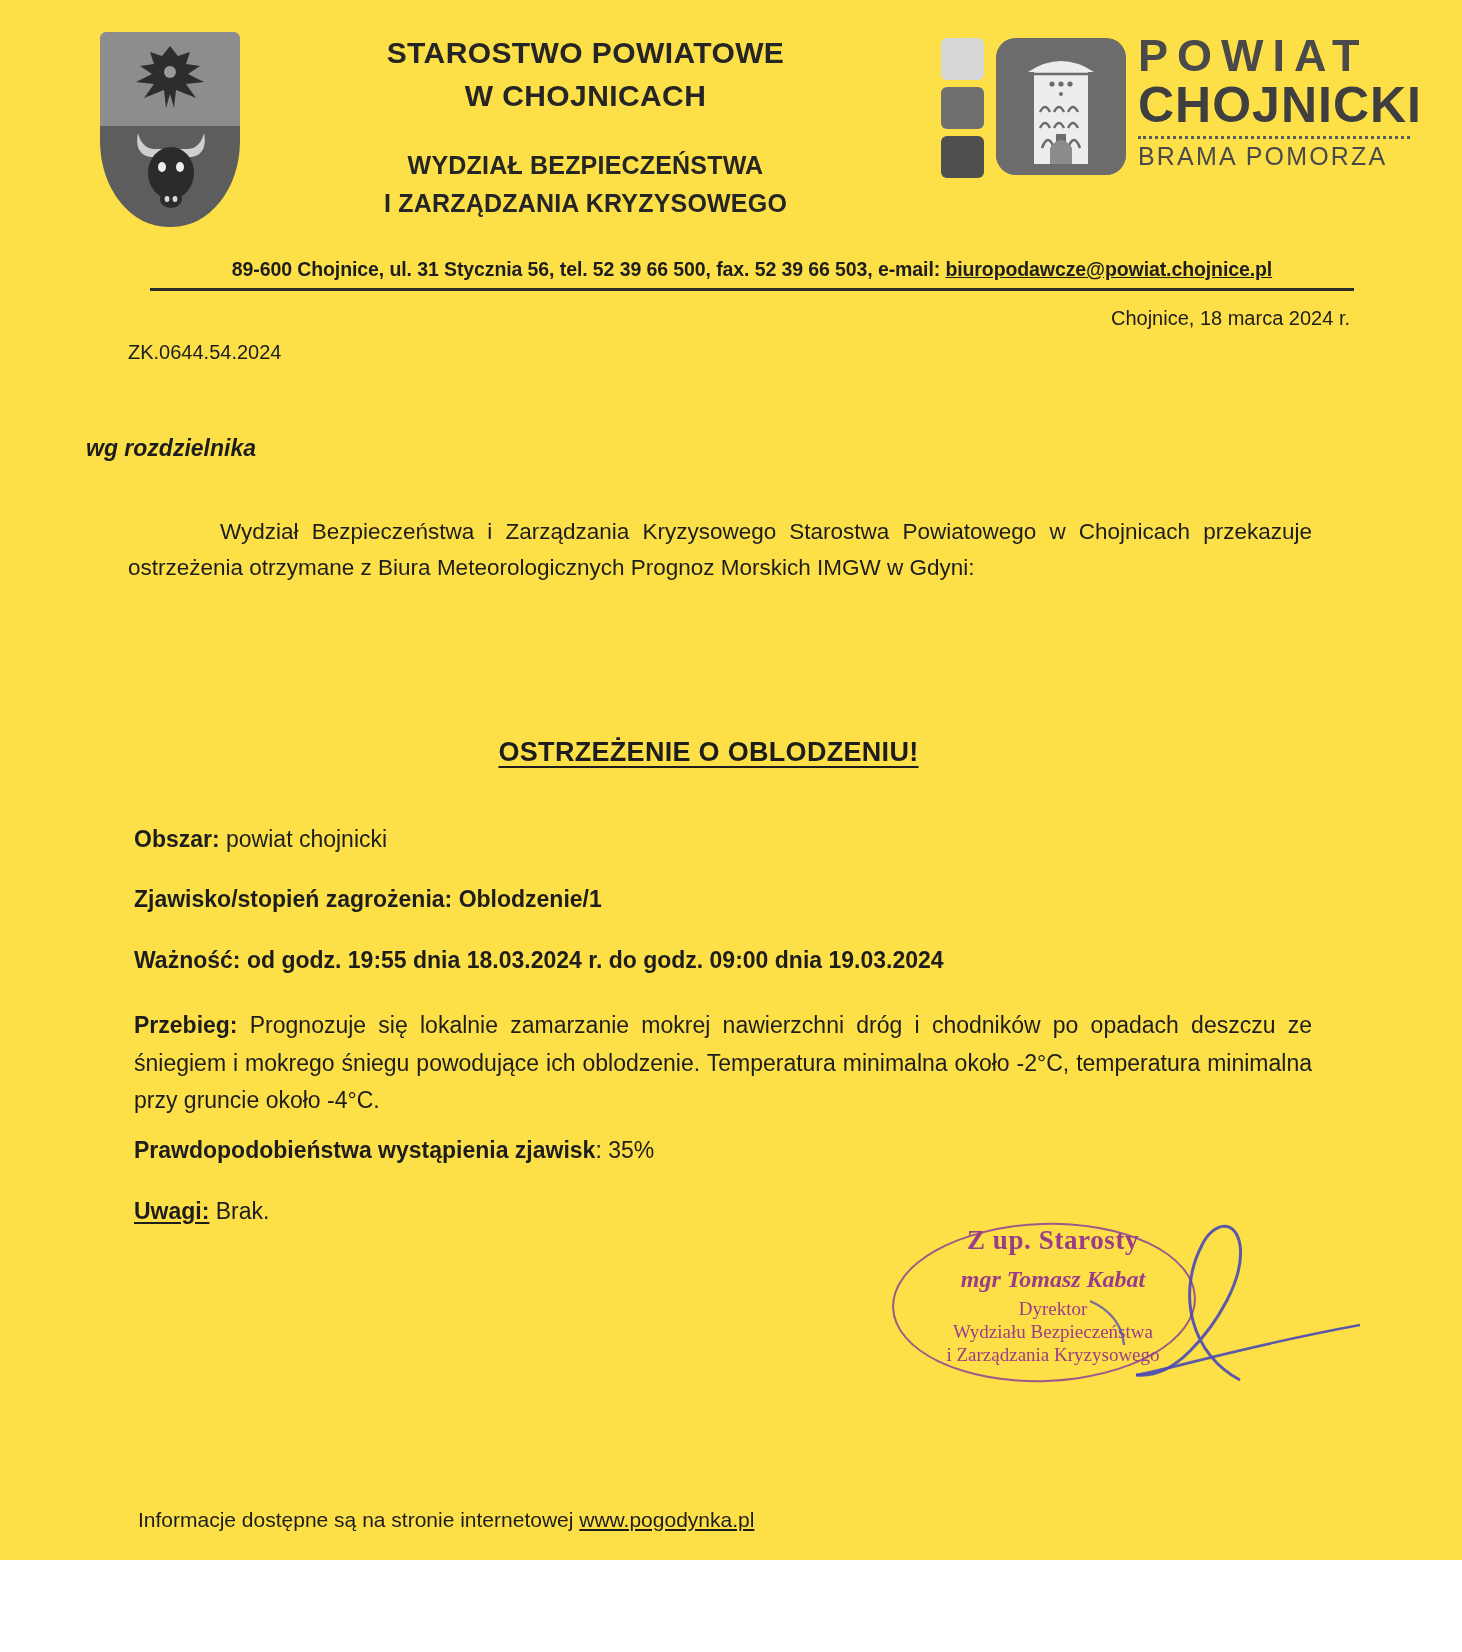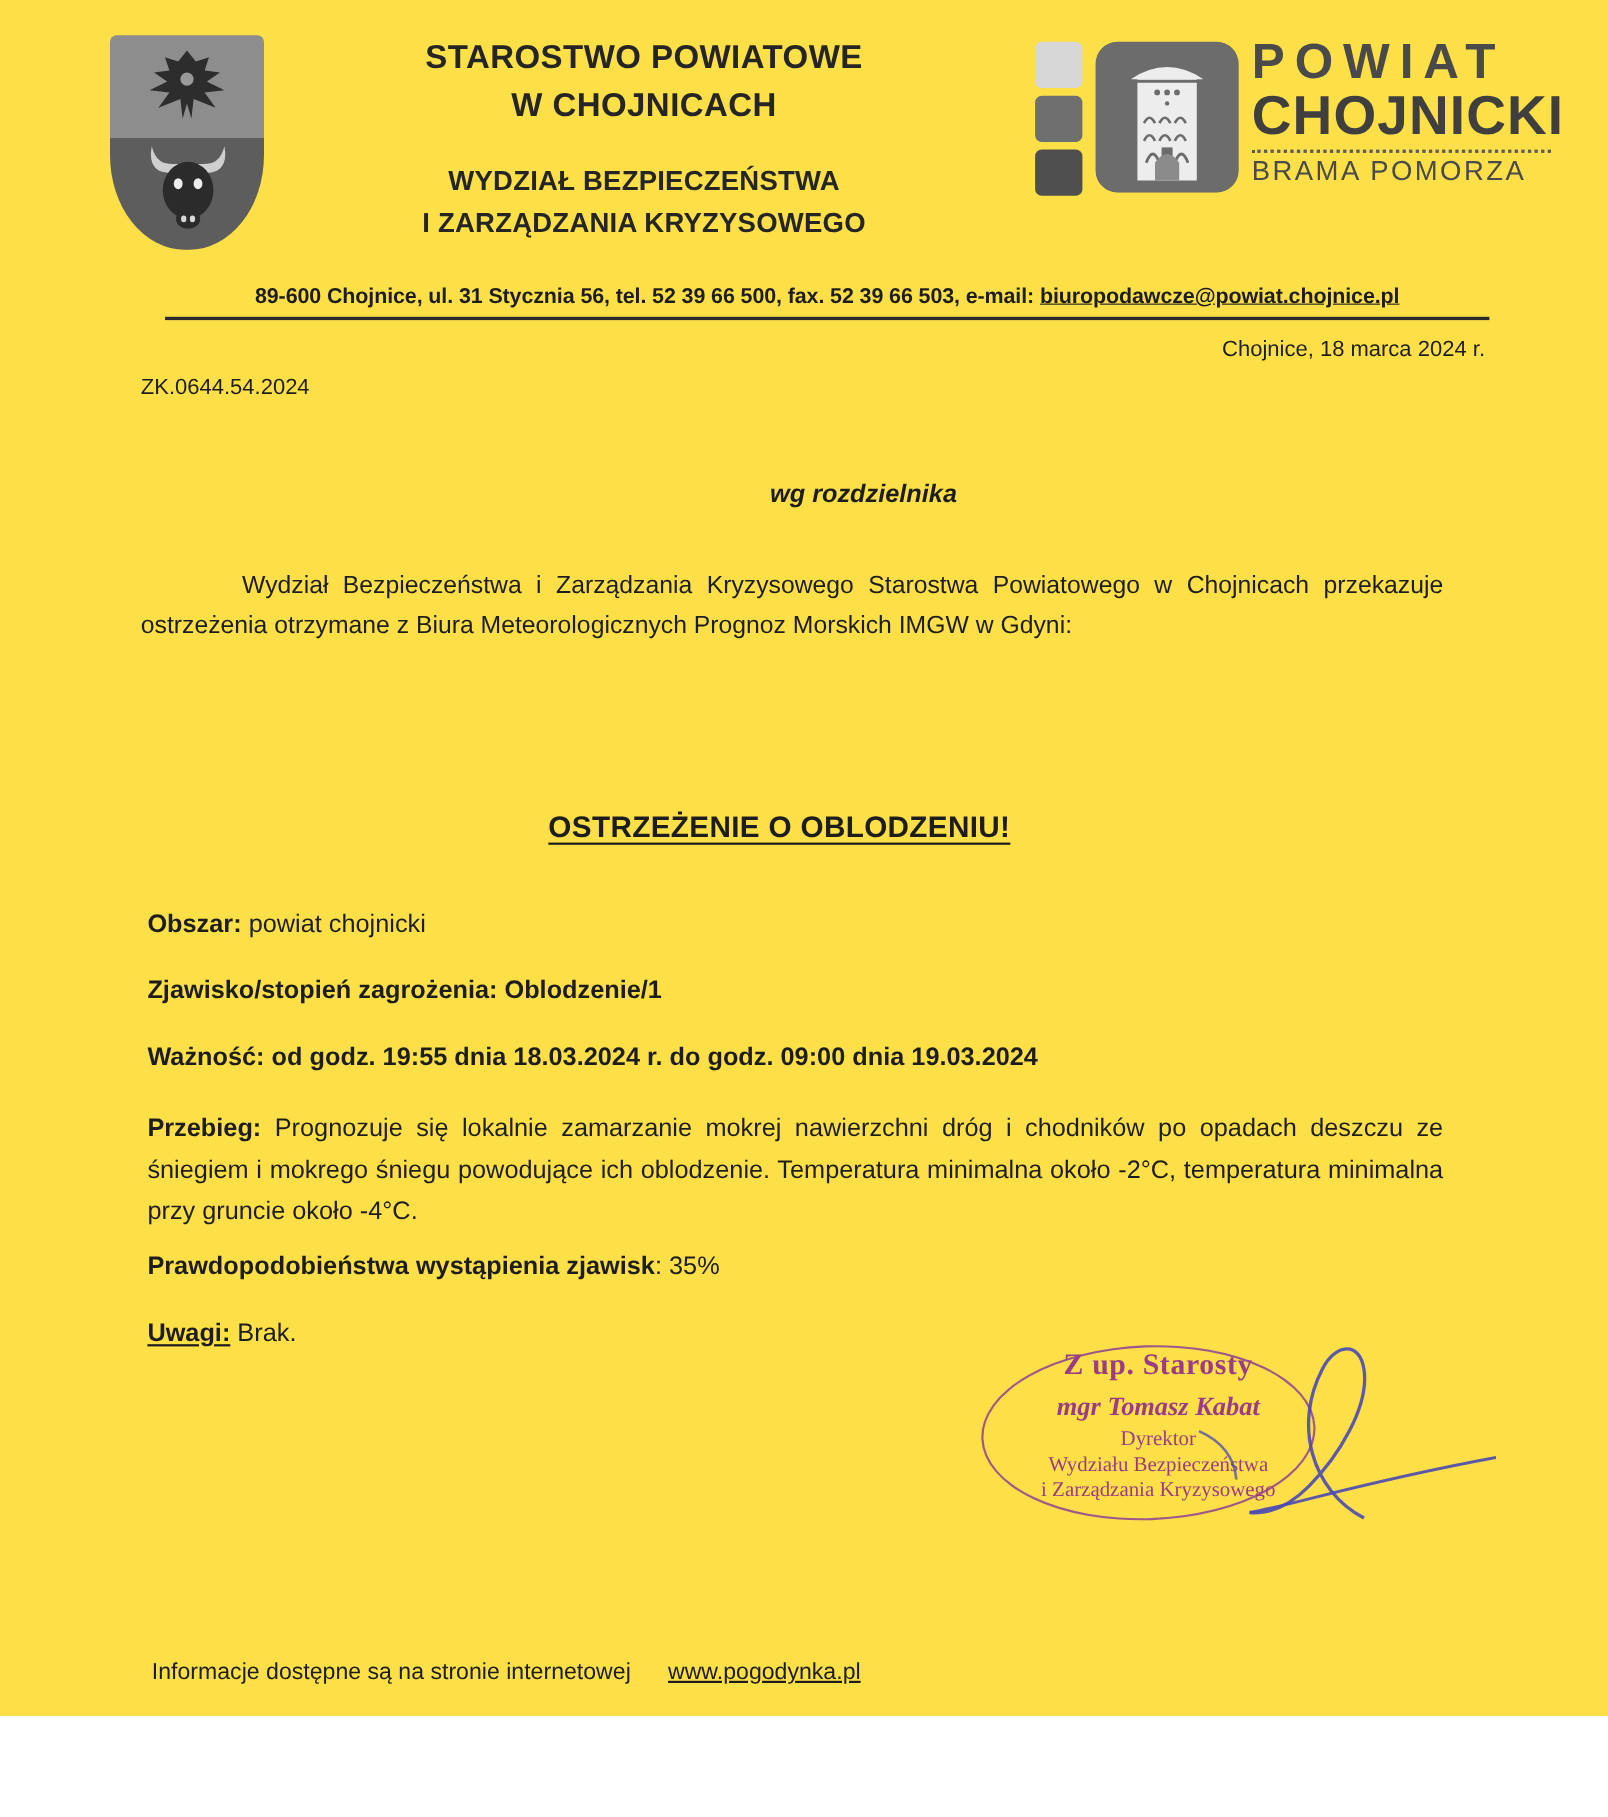--- a/index.html
+++ b/index.html
@@ -184,22 +184,22 @@
     position: absolute;
     left: 0;
     top: 34px;
     font-size: 20px;
     color: #1d1d1d;
   }
 
   
   .addressee {
     margin-top: 58px;
-    text-align: center;
-    padding-left: 108px;
+    text-align: left;
+    padding-left: 86px;
   }
   .addressee span {
     font-size: 23px;
     font-weight: bold;
     font-style: italic;
     color: #1d1d1d;
   }
 
   .intro {
     margin: 52px 150px 0 128px;
@@ -289,21 +289,21 @@
   }
 
   
   .footer {
     position: absolute;
     left: 138px;
     bottom: 28px;
     font-size: 21px;
     color: #1d1d1d;
   }
-  .footer u { text-decoration: underline; margin-left: 28px; }
+  .footer u { text-decoration: underline; }
 </style>
 </head>
 <body>
 
 <div class="page">
 
   <div class="header">
 
     <div class="crest">
       <div class="crest-shield">

